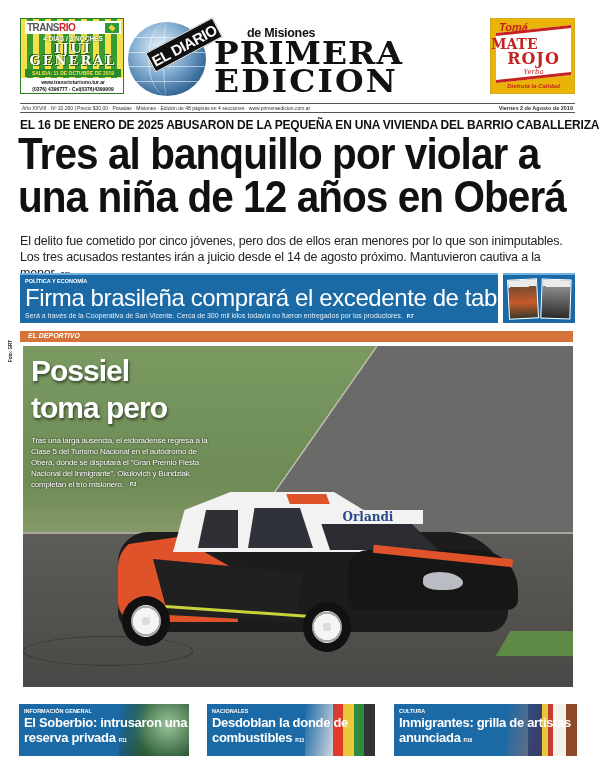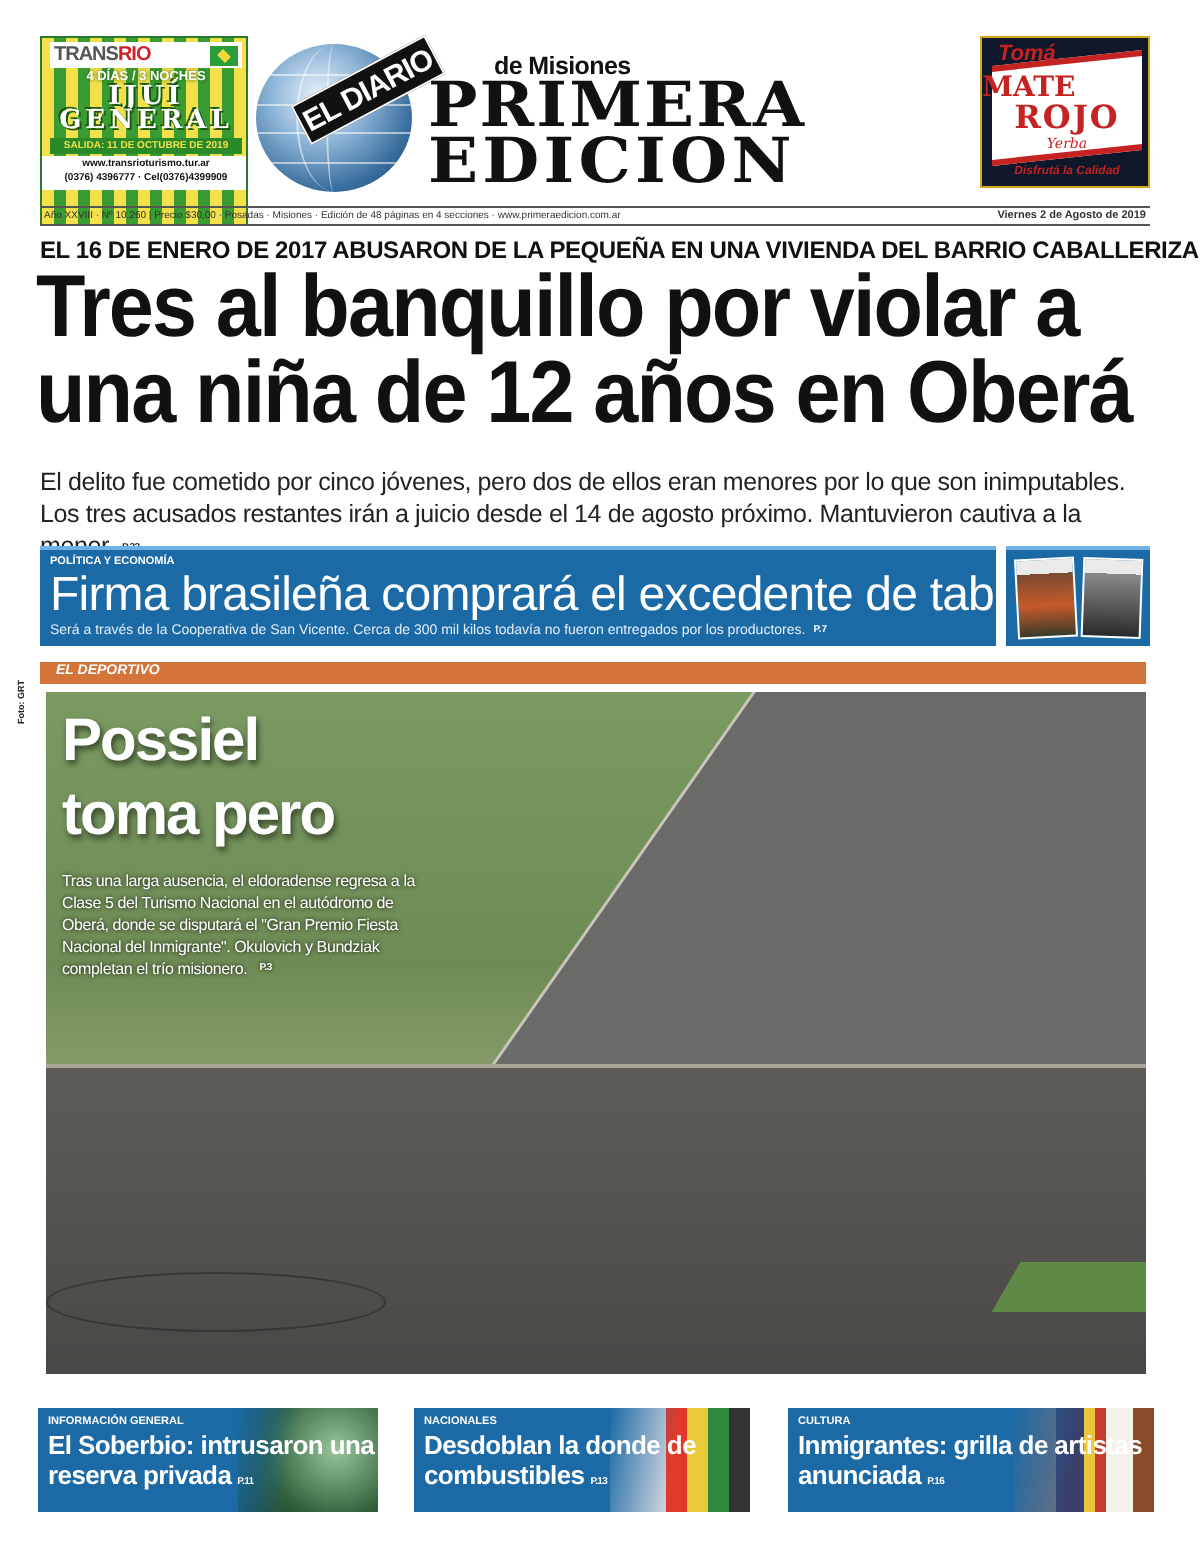--- a/index.html
+++ b/index.html
@@ -1,41 +1,41 @@
 <!DOCTYPE html>
 <html><head>
 <meta charset="utf-8">
 <style>
   * { box-sizing: border-box; margin: 0; padding: 0; }
   body { width: 600px; height: 784px; background: #ffffff; font-family: "Liberation Sans", sans-serif; overflow: hidden; position: relative; color: #111; }
 
   
   .masthead { position: absolute; left: 0; top: 0; width: 600px; height: 104px; }
-  .ad-left { position: absolute; left: 20px; top: 18px; width: 104px; height: 95px; background: repeating-linear-gradient(90deg, #f4e04a 0 6px, #3a9b32 6px 12px); border: 1px solid #2d7a26; overflow: hidden; }
+  .ad-left { position: absolute; left: 20px; top: 18px; width: 104px; height: 76px; background: repeating-linear-gradient(90deg, #f4e04a 0 6px, #3a9b32 6px 12px); border: 1px solid #2d7a26; overflow: hidden; }
   .ad-left .brand-row { position: absolute; left: 4px; top: 2px; width: 96px; height: 13px; background: #fff; display: flex; align-items: center; justify-content: space-between; padding: 0 2px; }
   .ad-left .brand { font-size: 10px; font-weight: bold; color: #555; letter-spacing: -0.5px; }
   .ad-left .brand b { color: #d0202a; }
   .ad-left .flag { width: 14px; height: 10px; background: #2a9d3a; position: relative; }
   .ad-left .flag::after { content: ""; position: absolute; left: 3px; top: 2px; width: 8px; height: 6px; background: #f1d73b; transform: rotate(45deg) scale(0.7); }
   .ad-left .days { position: absolute; left: 0; top: 16px; width: 104px; text-align: center; font-size: 6.5px; font-weight: bold; color: #fff; text-shadow: 0 0 2px #1c5a14; }
   .ad-left .dest1, .ad-left .dest2 { position: absolute; left: 0; width: 104px; text-align: center; font-family: "DejaVu Serif", serif; font-weight: bold; color: #fff; font-size: 13px; letter-spacing: 2px; text-shadow: 1px 1px 0 #1c5a14, -1px -1px 0 #1c5a14; line-height: 12px; }
   .ad-left .dest1 { top: 24px; }
   .ad-left .dest2 { top: 36px; }
   .ad-left .salida { position: absolute; left: 4px; top: 50px; width: 96px; height: 8px; background: #2a8a2a; color: #f4e04a; font-size: 5px; font-weight: bold; text-align: center; line-height: 8px; }
   .ad-left .web { position: absolute; left: 0; top: 59px; width: 104px; height: 17px; background: #fff; font-size: 5px; text-align: center; line-height: 7px; font-weight: bold; padding-top: 1px; }
 
   .globe { position: absolute; left: 128px; top: 22px; width: 78px; height: 74px; border-radius: 50%; background: radial-gradient(circle at 40% 35%, #e8f2fb 0%, #8fb6d8 35%, #3a6e9e 70%, #1e3f63 100%); overflow: hidden; }
   .globe .lat { position: absolute; left: 0; width: 100%; border-top: 1px solid rgba(255,255,255,0.55); }
   .globe .lon { position: absolute; top: 0; height: 100%; border-left: 1px solid rgba(255,255,255,0.55); border-radius: 50%; }
   .eldiario { position: absolute; left: 146px; top: 34px; width: 76px; height: 22px; background: #111; color: #fff; font-weight: bold; font-size: 15px; letter-spacing: -0.5px; text-align: center; line-height: 22px; transform: rotate(-28deg); border: 1px solid #fff; font-family: "Liberation Sans Narrow", "Liberation Sans", sans-serif; }
   .misiones { position: absolute; left: 216px; top: 26px; font-size: 12.5px; font-weight: bold; color: #111; letter-spacing: -0.3px; margin-left: 31px; }
   .primera { position: absolute; left: 214px; top: 38px; font-family: "DejaVu Serif", serif; font-weight: bold; font-size: 31px; color: #111; letter-spacing: 1px; line-height: 30px; transform: scaleX(1.06); transform-origin: left; }
   .edicion { position: absolute; left: 214px; top: 66px; font-family: "DejaVu Serif", serif; font-weight: bold; font-size: 31px; color: #111; letter-spacing: 2px; line-height: 30px; transform: scaleX(1.06); transform-origin: left; }
 
-  .ad-right { position: absolute; left: 490px; top: 18px; width: 85px; height: 76px; background: #0f172a; border: 1px solid #d4a81c; overflow: hidden; }
+  .ad-right { position: absolute; left: 490px; top: 18px; width: 85px; height: 76px; background: #eab308; border: 1px solid #d4a81c; overflow: hidden; }
   .ad-right .banner { position: absolute; left: 5px; top: 10px; width: 75px; height: 50px; background: #fff; border-top: 3px solid #c52222; border-bottom: 3px solid #c52222; transform: skewY(-6deg); }
   .ad-right .toma { position: absolute; left: 8px; top: 2px; font-size: 11px; font-style: italic; font-weight: bold; color: #c52222; }
   .ad-right .mate { position: absolute; left: 0; top: 18px; width: 85px; text-align: left; font-family: "DejaVu Serif", serif; font-weight: bold; font-size: 14px; color: #c52222; line-height: 14px; }
   .ad-right .rojo { position: absolute; left: 0; top: 31px; width: 85px; text-align: center; font-family: "DejaVu Serif", serif; font-weight: bold; font-size: 16px; color: #c52222; line-height: 18px; letter-spacing: 1px; }
   .ad-right .yerba { position: absolute; left: 0; top: 49px; width: 85px; text-align: center; font-family: "DejaVu Serif", serif; font-style: italic; font-size: 7px; color: #c52222; }
   .ad-right .slogan { position: absolute; left: 0; top: 64px; width: 85px; text-align: center; font-size: 6px; font-style: italic; font-weight: bold; color: #c52222; }
 
   .infobar { position: absolute; left: 20px; top: 103px; width: 555px; height: 10px; border-top: 1px solid #555; border-bottom: 1px solid #555; font-size: 5px; line-height: 8px; color: #333; display: flex; justify-content: space-between; padding: 0 2px; }
   .infobar .date { font-weight: bold; font-size: 5.5px; }
 
@@ -143,21 +143,21 @@
     <div class="slogan">Disfrutá la Calidad</div>
   </div>
 
   <div class="infobar">
     <span>Año XXVIII · Nº 10.260 | Precio $30,00 · Posadas · Misiones · Edición de 48 páginas en 4 secciones · www.primeraedicion.com.ar</span>
     <span class="date">Viernes 2 de Agosto de 2019</span>
   </div>
 </header>
 
 <section>
-  <div class="kicker">EL 16 DE ENERO DE 2017 ABUSARON DE LA PEQUEÑA EN UNA VIVIENDA DEL BARRIO CABALLERIZA</div>
+  <div class="kicker">EL 16 DE ENERO DE 2025 ABUSARON DE LA PEQUEÑA EN UNA VIVIENDA DEL BARRIO CABALLERIZA</div>
   <h1 class="headline">
     <div>Tres al banquillo por violar a</div>
     <div>una niña de 12 años en Oberá</div>
   </h1>
   <p class="lede"><span>El delito fue cometido por cinco jóvenes, pero dos de ellos eran menores por lo que son inimputables. Los tres acusados restantes irán a juicio desde el 14 de agosto próximo. Mantuvieron cautiva a la menor.</span><span class="pageref">P.23</span></p>
 </section>
 
 <section class="blue-bar">
   <div class="section">POLÍTICA Y ECONOMÍA</div>
   <div class="title">Firma brasileña comprará el excedente de tabaco</div>
@@ -172,20 +172,37 @@
     <span>EL DEPORTIVO</span>
   </div>
 <div class="credit">Foto: GRT</div>
 <section class="photo">
   <div class="grass"></div>
   <div class="track-far"></div>
   <div class="track-near"></div>
   <div class="skid"></div>
   <div class="grass-corner"></div>
 
+  <div class="car">
+    <div class="body"></div>
+    <div class="orange-rear"></div>
+    <div class="black-door"></div>
+    <div class="roof"></div>
+    <div class="roof-stripe"></div>
+    <div class="window1"></div>
+    <div class="window2"></div>
+    <div class="windshield"></div>
+    <div class="sponsor">Orlandi</div>
+    <div class="hood"></div>
+    <div class="hood-stripe"></div>
+    <div class="yellow1"></div>
+    <div class="headlight"></div>
+    <div class="wheel w1"></div>
+    <div class="wheel w2"></div>
+  </div>
 
   <h2 class="photo-title">
     <div>Possiel</div>
     <div>toma pero</div>
   </h2>
   <p class="photo-text"><span>Tras una larga ausencia, el eldoradense regresa a la Clase 5 del Turismo Nacional en el autódromo de Oberá, donde se disputará el "Gran Premio Fiesta Nacional del Inmigrante". Okulovich y Bundziak completan el trío misionero.</span> <span class="pageref" style="color:#fff">P.3</span></p>
 </section>
 
 <section class="teaser t1">
   <div class="img"></div>

